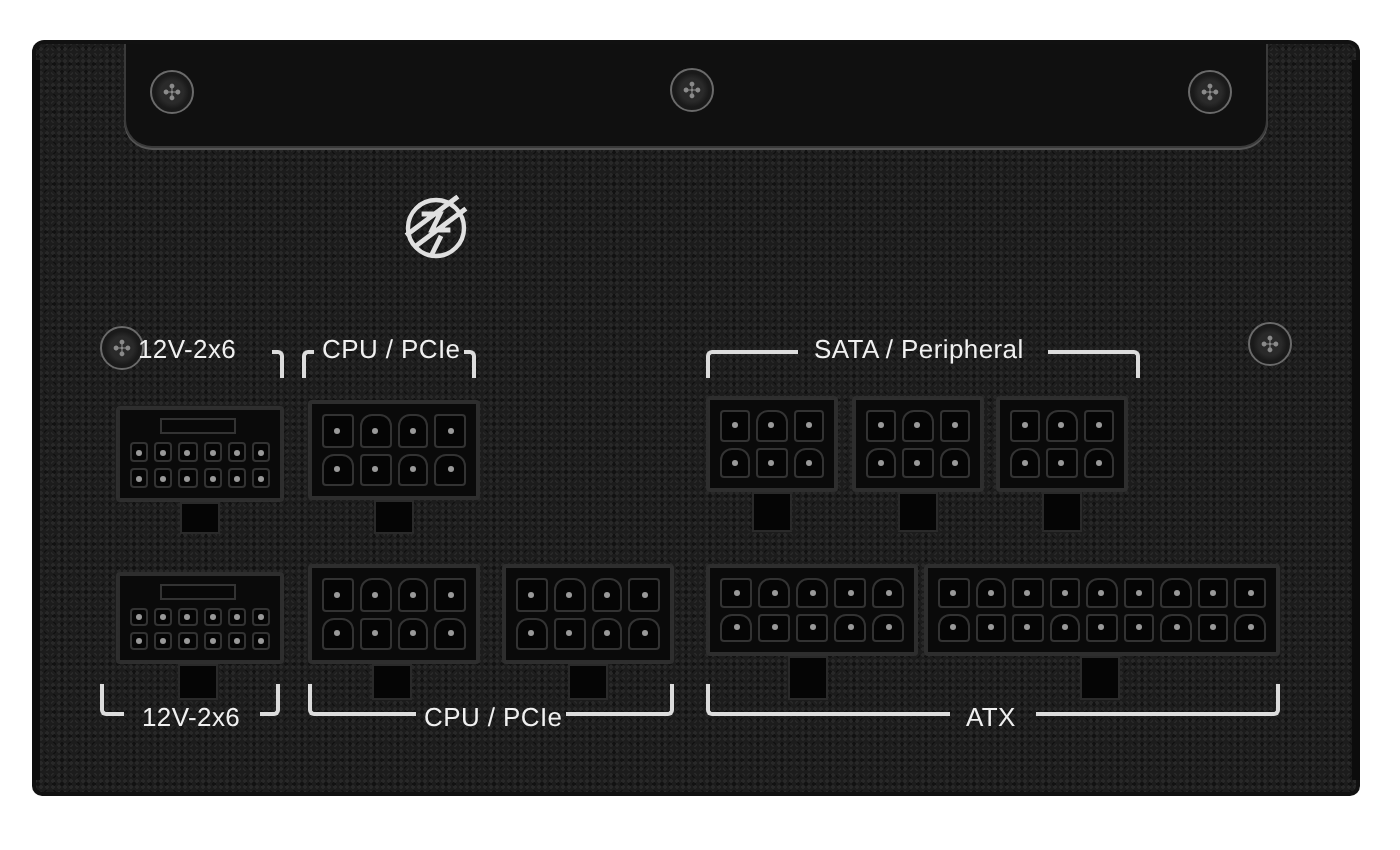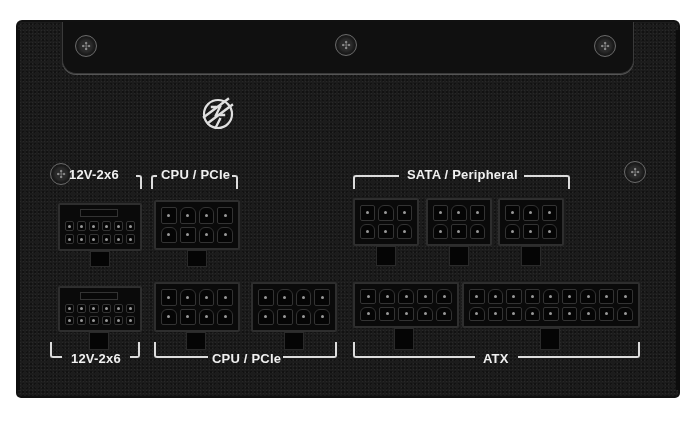--- a/index.html
+++ b/index.html
@@ -17,21 +17,21 @@
                background: #101010; border: 1px solid #3a3a3a; border-top: none;
                border-radius: 0 0 14px 14px; box-shadow: 0 1px 0 #555; }
   .screw { position: absolute; width: 22px; height: 22px; border-radius: 50%;
            background: radial-gradient(circle, #2a2a2a 40%, #1a1a1a 60%);
            border: 1.5px solid #6a6a6a; display: flex; align-items: center; justify-content: center; }
   .screw span { color: #8a8a8a; font-size: 11px; line-height: 1; }
   .logo { position: absolute; left: 200px; top: 93px; display: flex; align-items: center; gap: 10px; }
   .logo-mark { width: 40px; height: 40px; }
   .logo-text { color: #e8e8e8; font-size: 16px; letter-spacing: 1.2px; font-family: "DejaVu Sans", sans-serif; }
   .label { position: absolute; color: #f0f0f0; font-size: 13px; font-family: "Liberation Sans", sans-serif;
-           font-weight: bold; white-space: nowrap; letter-spacing: 0.2px; }
+           font-weight: normal; white-space: nowrap; letter-spacing: 0.2px; }
   .bracket { position: absolute; border-color: #dcdcdc; border-style: solid; }
   .conn { position: absolute; background: #0a0a0a; border: 2px solid #2e2e2e; border-radius: 2px;
           display: grid; gap: 3px; padding: 5px; }
   .pin { background: #050505; border: 1px solid #333; border-radius: 2px; position: relative; }
   .pin::after { content: ""; position: absolute; left: 50%; top: 50%; width: 3px; height: 3px;
                 margin: -1.5px 0 0 -1.5px; background: #999; border-radius: 50%; }
   .pin.round { border-radius: 6px 6px 2px 2px; }
   .latch { position: absolute; background: #050505; border: 1px solid #2a2a2a; }
   .sense { position: absolute; background: #080808; border: 1px solid #333; }
 </style>

